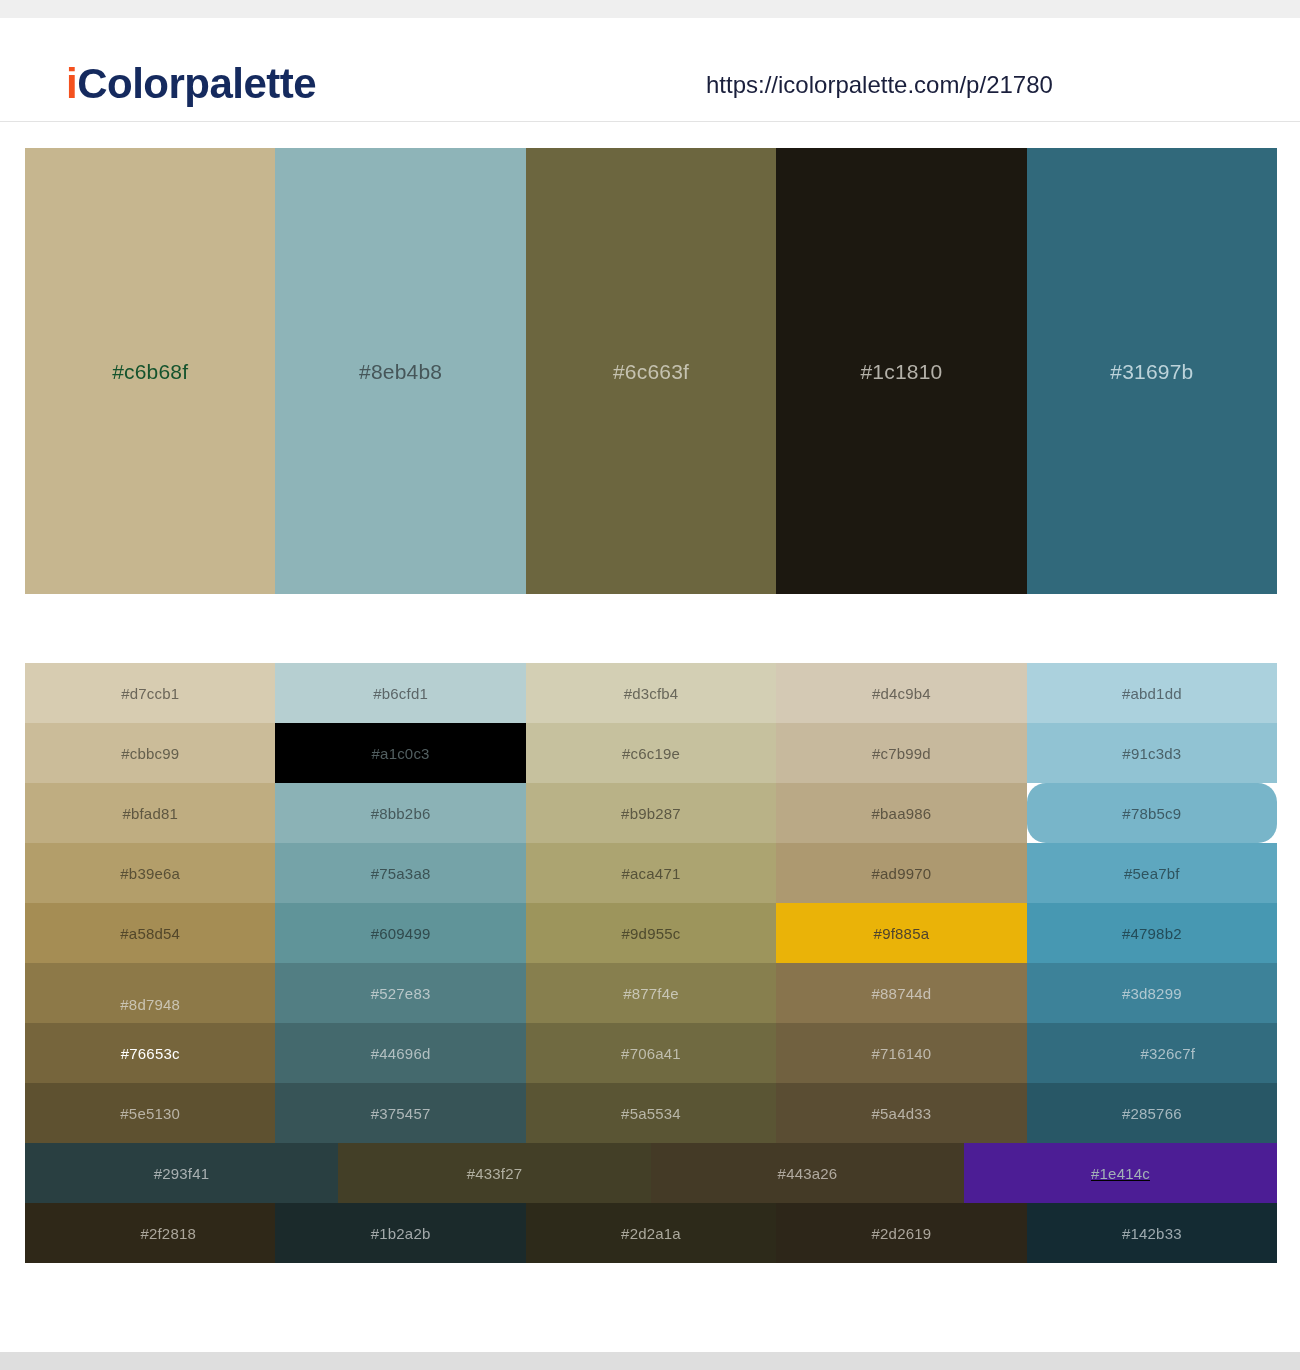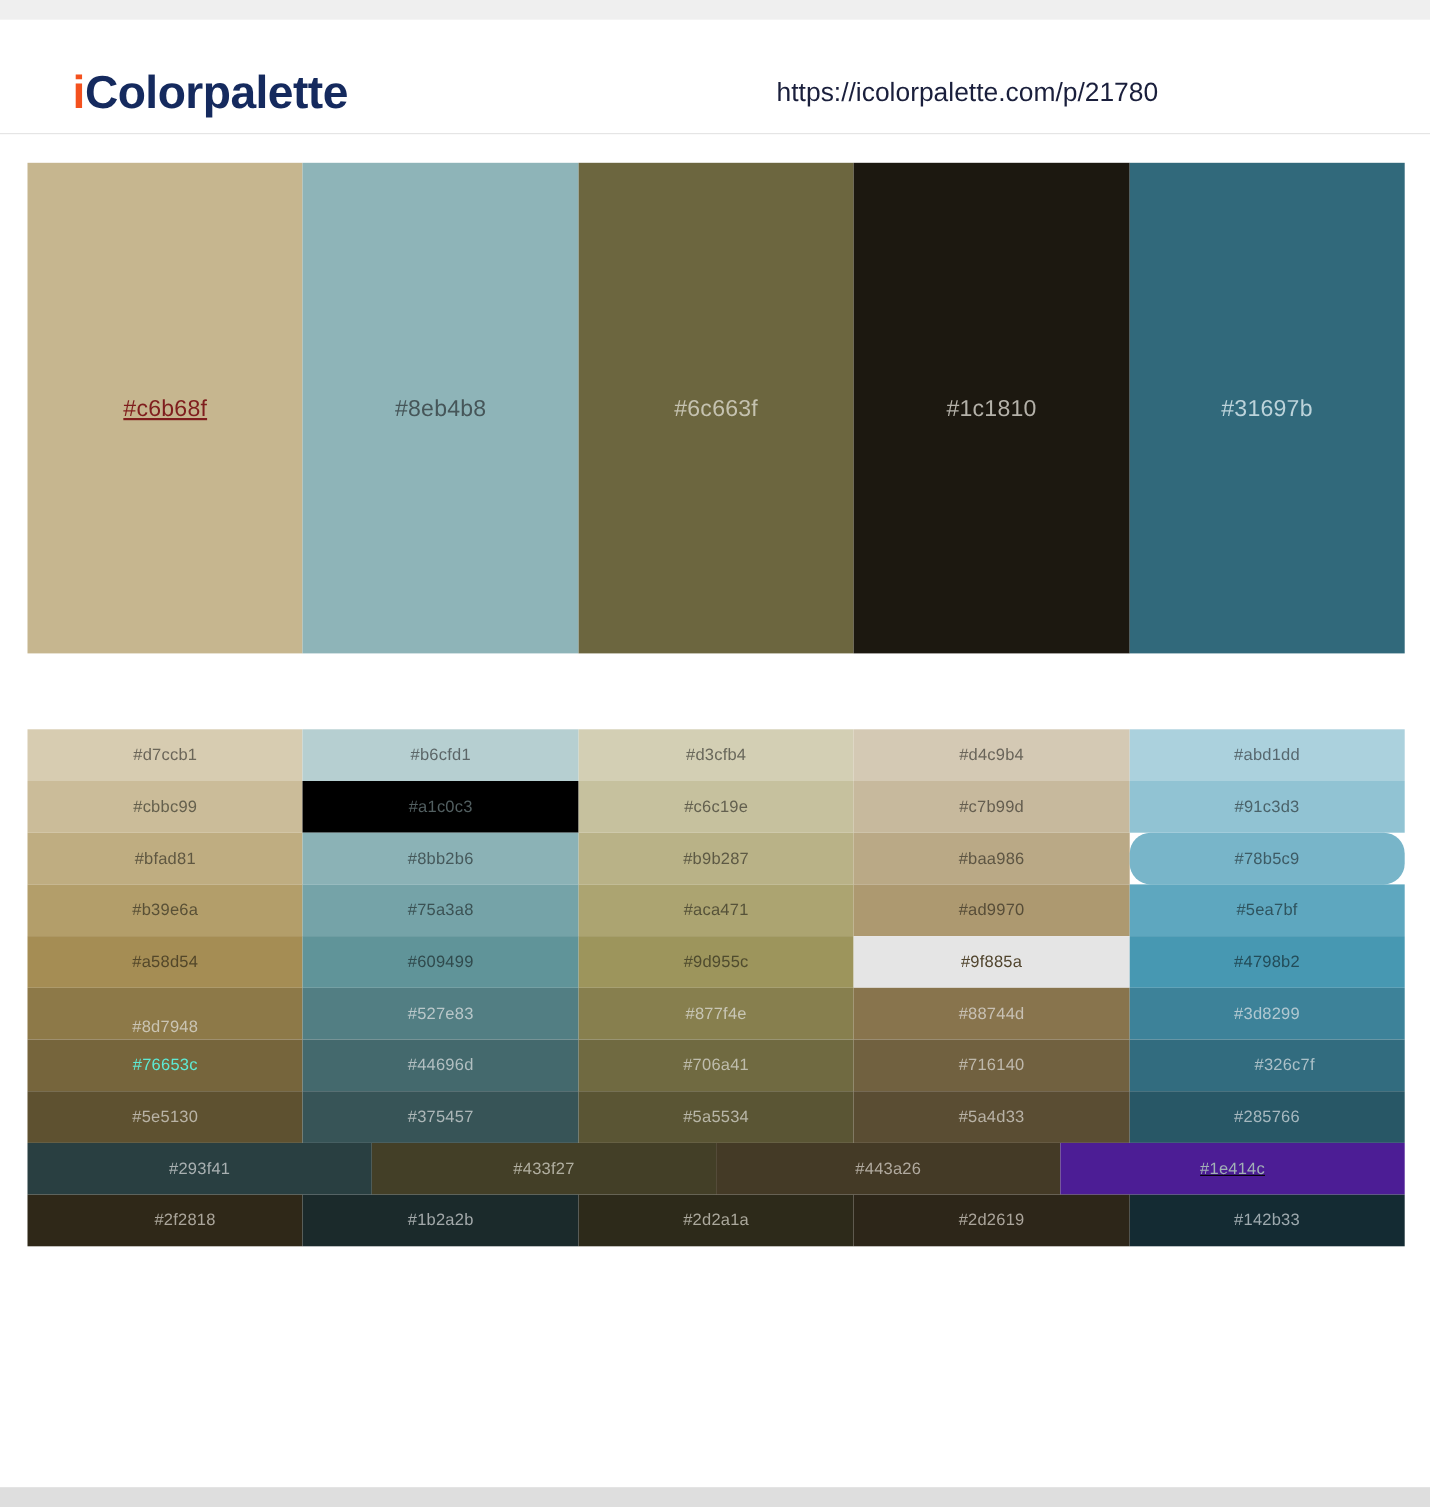--- a/index.html
+++ b/index.html
@@ -76,21 +76,21 @@
   .palette-grid {
     position: absolute;
     left: 25px;
     top: 663px;
     width: 1252px;
     display: flex;
     flex-direction: column;
   }
   .grid-row {
     display: flex;
-    height: 47px;
+    height: 60px;
   }
   .grid-cell {
     flex: 1 1 0;
     display: flex;
     align-items: center;
     justify-content: center;
   }
   .grid-cell-label {
     font-size: 15px;
     line-height: 1;
@@ -114,21 +114,21 @@
 
 <div class="header">
   <div class="logo">
     <span class="logo-i">i</span><span class="logo-rest">Colorpalette</span>
   </div>
   <div class="header-url">https://icolorpalette.com/p/21780</div>
 </div>
 
 <div class="palette-main">
     <div class="swatch" style="background: rgb(198, 182, 143);">
-      <span class="swatch-label" style="color: #7f1d1d; text-decoration: underline;">#c6b68f</span>
+      <span class="swatch-label" style="color: #14532d;">#c6b68f</span>
     </div>
     <div class="swatch" style="background: rgb(142, 180, 184);">
       <span class="swatch-label" style="color: rgb(70, 86, 89);">#8eb4b8</span>
     </div>
     <div class="swatch" style="background: rgb(108, 102, 63);">
       <span class="swatch-label" style="color: rgb(197, 194, 176);">#6c663f</span>
     </div>
     <div class="swatch" style="background: rgb(28, 24, 16);">
       <span class="swatch-label" style="color: rgb(180, 177, 169);">#1c1810</span>
     </div>
@@ -209,21 +209,21 @@
     <div class="grid-row">
       <div class="grid-cell" style="background: rgb(165, 141, 84);">
         <span class="grid-cell-label" style="color: rgb(83, 71, 42);">#a58d54</span>
       </div>
       <div class="grid-cell" style="background: rgb(96, 148, 153);">
         <span class="grid-cell-label" style="color: rgb(48, 74, 77);">#609499</span>
       </div>
       <div class="grid-cell" style="background: rgb(157, 149, 92);">
         <span class="grid-cell-label" style="color: rgb(79, 75, 46);">#9d955c</span>
       </div>
-      <div class="grid-cell" style="background: #e5e5e5;">
+      <div class="grid-cell" style="background: #eab308;">
         <span class="grid-cell-label" style="color: rgb(80, 68, 45);">#9f885a</span>
       </div>
       <div class="grid-cell" style="background: rgb(71, 152, 178);">
         <span class="grid-cell-label" style="color: rgb(35, 76, 89);">#4798b2</span>
       </div>
     </div>
     <div class="grid-row">
       <div class="grid-cell" style="background: rgb(141, 121, 72);">
         <span class="grid-cell-label" style="color: rgb(202, 196, 179); margin-top: 23px;">#8d7948</span>
       </div>
@@ -235,21 +235,21 @@
       </div>
       <div class="grid-cell" style="background: rgb(136, 116, 77);">
         <span class="grid-cell-label" style="color: rgb(200, 193, 180);">#88744d</span>
       </div>
       <div class="grid-cell" style="background: rgb(61, 130, 153);">
         <span class="grid-cell-label" style="color: rgb(177, 200, 209);">#3d8299</span>
       </div>
     </div>
     <div class="grid-row">
       <div class="grid-cell" style="background: rgb(118, 101, 60);">
-        <span class="grid-cell-label" style="color: #5eead4;">#76653c</span>
+        <span class="grid-cell-label" style="color: #ffffff;">#76653c</span>
       </div>
       <div class="grid-cell" style="background: rgb(68, 105, 109);">
         <span class="grid-cell-label" style="color: rgb(178, 191, 193);">#44696d</span>
       </div>
       <div class="grid-cell" style="background: rgb(112, 106, 65);">
         <span class="grid-cell-label" style="color: rgb(191, 189, 173);">#706a41</span>
       </div>
       <div class="grid-cell" style="background: rgb(113, 97, 64);">
         <span class="grid-cell-label" style="color: rgb(191, 185, 172);">#716140</span>
       </div>

